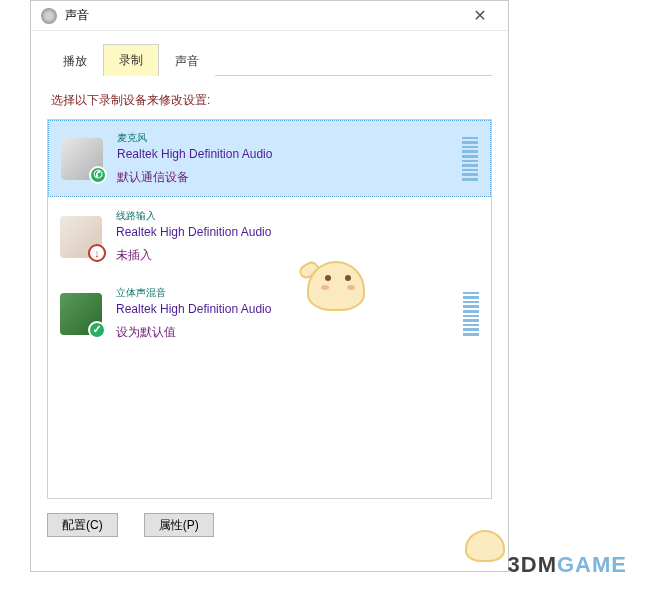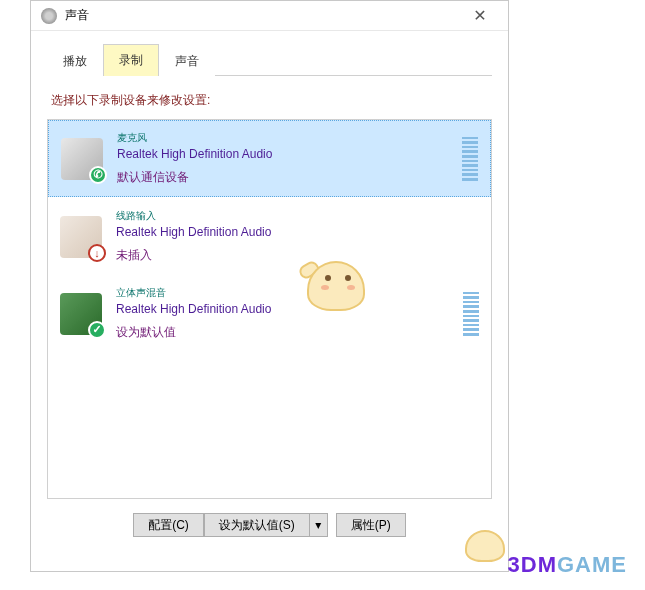--- a/index.html
+++ b/index.html
@@ -37,36 +37,36 @@
 .badge.red { background: #fff; border: 2px solid #c0392b; color: #c0392b; }
 
 .dev-text { flex: 1; }
 .dev-name { color: #0f766e; font-size: 10px; }
 .dev-desc { color: #4c1d95; font-size: 12px; margin-top: 2px; }
 .dev-status { color: #701a75; font-size: 12px; margin-top: 8px; }
 
 .vu-meter { width: 16px; height: 44px; display: flex; flex-direction: column-reverse; gap: 2px; margin-left: 8px; }
 .vu-bar { flex: 1; background: #86bce4; }
 
-.button-row { display: flex; justify-content: center; margin-top: 14px; }
+.button-row { display: flex; justify-content: flex-start; margin-top: 14px; gap: 26px; }
 .btn { height: 24px; padding: 0 14px; background: #e1e1e1; border: 1px solid #adadad; color: #000; font-size: 12px; cursor: pointer; display: inline-flex; align-items: center; }
 .btn-row-right { display: flex; gap: 8px; }
 .btn-split { display: flex; }
 .btn-split .btn-arrow { width: 18px; padding: 0; justify-content: center; border-left: none; }
 
 .watermark-mascot { position: absolute; left: 262px; top: 244px; width: 90px; height: 86px; pointer-events: none; opacity: 0.92; }
 .mascot-body { position: absolute; left: 14px; top: 16px; width: 58px; height: 50px; background: #fbe9b8; border: 2px solid #eac56a; border-radius: 60% 60% 50% 50% / 70% 70% 40% 40%; }
 .mascot-eye { position: absolute; width: 6px; height: 6px; background: #6e4a20; border-radius: 50%; top: 30px; }
 .mascot-eye.l { left: 32px; } .mascot-eye.r { left: 52px; }
 .mascot-blush { position: absolute; width: 8px; height: 5px; background: #f5b08a; border-radius: 50%; top: 40px; }
 .mascot-blush.l { left: 28px; } .mascot-blush.r { left: 54px; }
 .mascot-arm { position: absolute; left: 6px; top: 18px; width: 20px; height: 14px; background: #fbe9b8; border: 2px solid #eac56a; border-radius: 10px 10px 0 10px; transform: rotate(-30deg); }
 
 .watermark-text { position: absolute; right: 18px; bottom: 12px; font-size: 22px; font-weight: bold; letter-spacing: 1px; pointer-events: none; }
-.watermark-text .a { color: #6d28d9; }
+.watermark-text .a { color: #404040; }
 .watermark-text .b { color: #7db6dc; }
 .watermark-mini { position: absolute; right: 140px; bottom: 28px; width: 40px; height: 32px; background: #fbe9b8; border: 2px solid #eac56a; border-radius: 60% 60% 50% 50% / 70% 70% 40% 40%; pointer-events: none; opacity: 0.9; }
 </style>
 </head>
 <body>
 
 <div class="window">
 
   <div class="titlebar">
     <div class="ticon"></div>
@@ -146,26 +146,20 @@
             <div class="vu-bar"></div>
             <div class="vu-bar"></div>
         </div>
       </div>
 
     </div>
 
     <div class="button-row">
       <button class="btn">配置(C)</button>
       <div class="btn-row-right">
-        <div class="btn-split">
-          <button class="btn">设为默认值(S)</button>
-          <button class="btn btn-arrow">
-            <span>▾</span>
-          </button>
-        </div>
         <button class="btn">属性(P)</button>
       </div>
     </div>
 
   </div>
 
   <div class="watermark-mascot">
     <div class="mascot-arm"></div>
     <div class="mascot-body"></div>
     <div class="mascot-eye l"></div>

